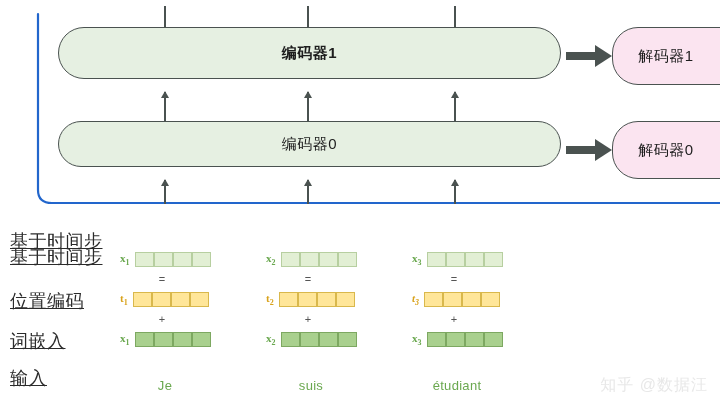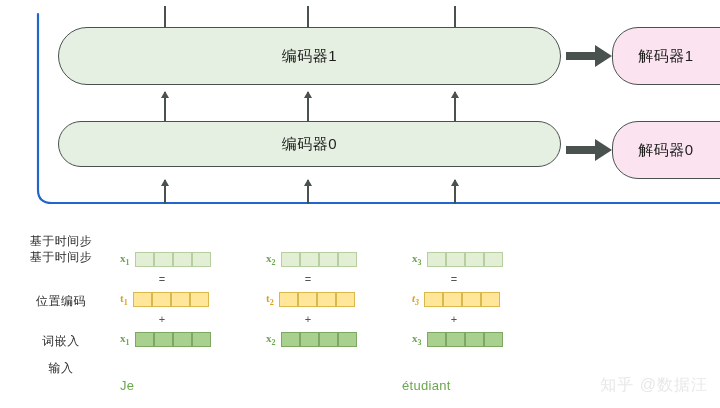--- a/index.html
+++ b/index.html
@@ -53,25 +53,26 @@
     border-bottom:11px solid transparent;
     border-left:17px solid #4a5250;
   }
 
   
   .bluepath{position:absolute;left:0;top:0;}
 
   
   .rowlabel{
     position:absolute;
-    text-align:center;
-    font-size:12px;
+    text-align:left;
+    font-size:18px;
     color:#2b2b2b;
     line-height:16px;
     letter-spacing:.5px;
+    text-decoration:underline;
   }
   .vecwrap{position:absolute;display:flex;align-items:center;}
   .veclabel{
     font-size:11px;font-weight:bold;
     margin-right:5px;
     font-family:"Liberation Serif","DejaVu Serif",serif;
   }
   .veclabel sub{font-size:8px;}
   .vec{display:flex;}
   .cell{
@@ -82,41 +83,42 @@
   .op{
     position:absolute;
     font-size:11px;
     color:#555;
     text-align:center;
     width:20px;
   }
   .token{
     position:absolute;
     font-size:13px;
+    text-align:center;
     letter-spacing:.3px;
   }
   .watermark{
     position:absolute;
     right:12px;bottom:12px;
     font-size:16px;
     color:#e8e8e8;
     letter-spacing:1px;
     user-select:none;
   }
 </style>
 </head>
 <body>
 
 <div id="stage">
 
   <svg class="bluepath" width="720" height="408">
     <path d="M 38 14 L 38 190 Q 38 203 52 203 L 720 203" fill="none" stroke="#2266cc" stroke-width="2.2" stroke-linecap="round"></path>
   </svg>
 
-  <div class="block encoder" style="left:58px;top:27px;width:503px;height:58px;">
+  <div class="block encoder" style="left:58px;top:27px;width:503px;height:52px;font-weight:bold;">
     <span>编码器1</span>
   </div>
 
   <div class="stub" style="left:164px;top:6px;height:22px;"></div>
   <div class="stub" style="left:307px;top:6px;height:22px;"></div>
   <div class="stub" style="left:454px;top:6px;height:22px;"></div>
 
   <div class="block encoder" style="left:58px;top:121px;width:503px;height:46px;">
     <span>编码器0</span>
   </div>
@@ -138,21 +140,21 @@
   <div class="block decoder" style="left:612px;top:121px;width:150px;height:58px;">
     <span style="margin-right:42px;">解码器0</span>
   </div>
 
   <div class="rowlabel" style="left:10px;top:233px;width:102px;">
     <div>基于时间步</div>
     <div>基于时间步</div>
   </div>
   <div class="rowlabel" style="left:10px;top:333px;width:102px;">词嵌入</div>
   <div class="rowlabel" style="left:10px;top:293px;width:102px;">位置编码</div>
-  <div class="rowlabel" style="left:10px;top:360px;width:102px;">输入</div>
+  <div class="rowlabel" style="left:10px;top:370px;width:102px;">输入</div>
 
   <div class="vecwrap" style="left:120px;top:252px;">
     <span class="veclabel" style="color:#6aa84f;">x<sub>1</sub></span>
     <span class="vec">
       <i class="cell" style="background:#e2efd4;border-color:#b7cfa0;"></i>
       <i class="cell" style="background:#e2efd4;border-color:#b7cfa0;"></i>
       <i class="cell" style="background:#e2efd4;border-color:#b7cfa0;"></i>
       <i class="cell" style="background:#e2efd4;border-color:#b7cfa0;"></i>
     </span>
   </div>
@@ -202,20 +204,21 @@
   <div class="op" style="left:298px;top:313px;">+</div>
   <div class="vecwrap" style="left:266px;top:332px;">
     <span class="veclabel" style="color:#6aa84f;">x<sub>2</sub></span>
     <span class="vec">
       <i class="cell" style="background:#a9d08e;border-color:#7da861;"></i>
       <i class="cell" style="background:#a9d08e;border-color:#7da861;"></i>
       <i class="cell" style="background:#a9d08e;border-color:#7da861;"></i>
       <i class="cell" style="background:#a9d08e;border-color:#7da861;"></i>
     </span>
   </div>
+  <div class="token" style="left:266px;top:378px;width:90px;color:#6aa84f;">suis</div>
 
   <div class="vecwrap" style="left:412px;top:252px;">
     <span class="veclabel" style="color:#6aa84f;">x<sub>3</sub></span>
     <span class="vec">
       <i class="cell" style="background:#e2efd4;border-color:#b7cfa0;"></i>
       <i class="cell" style="background:#e2efd4;border-color:#b7cfa0;"></i>
       <i class="cell" style="background:#e2efd4;border-color:#b7cfa0;"></i>
       <i class="cell" style="background:#e2efd4;border-color:#b7cfa0;"></i>
     </span>
   </div>

